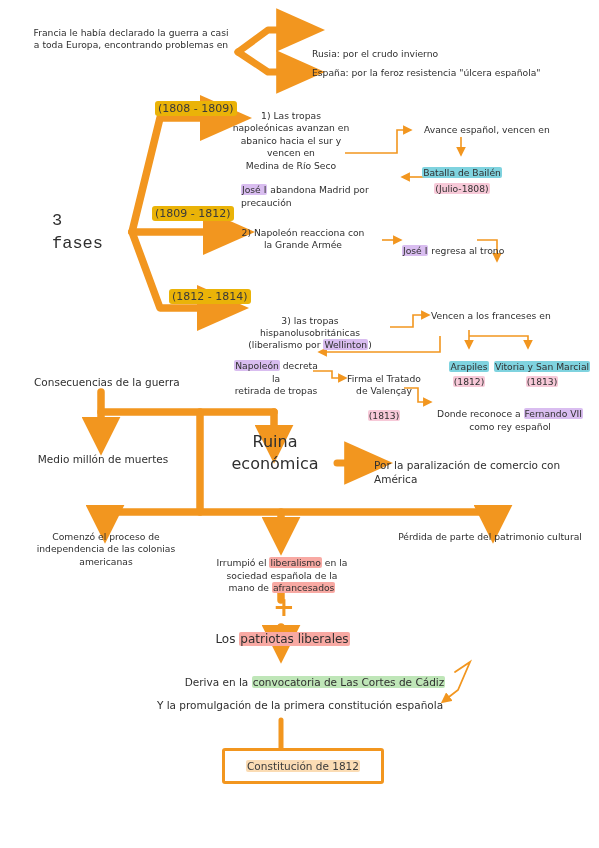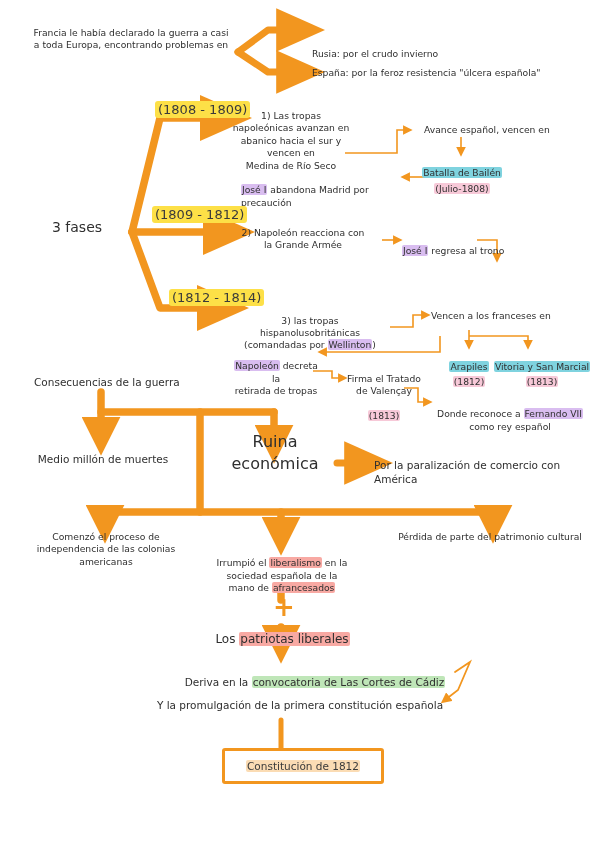--- a/index.html
+++ b/index.html
@@ -13,21 +13,21 @@
   .node{position:absolute;font-size:9.2px;line-height:1.35;color:#2f2f2f;white-space:pre-line;}
   .c{text-align:center;}
   .l{text-align:left;}
   .hl{border-radius:2px;padding:0 1px;}
   .hl-pink{background:#f7c9d8;}
   .hl-cyan{background:#7fd3df;}
   .hl-purple{background:#d9bdf0;}
   .hl-salmon{background:#f8a9a3;}
   .hl-green{background:#bfe6b8;}
   .hl-orange{background:#fbdcb4;}
-  .date-tag{position:absolute;font-size:13px;color:#3a3a3a;background:#fde047;border-radius:3px;padding:1px 3px;}
+  .date-tag{position:absolute;font-size:11px;color:#3a3a3a;background:#eab308;border-radius:3px;padding:1px 3px;}
   .box{
     position:absolute;border:3px solid #f2961f;border-radius:3px;
     display:flex;align-items:center;justify-content:center;
     font-size:10.5px;color:#3a3a3a;
   }
   .plus{position:absolute;color:#f2961f;font-size:26px;font-weight:bold;line-height:1;}
 </style>
 </head>
 <body>
 
@@ -82,21 +82,21 @@
     <path d="M281,627 L281,645" stroke="#f2961f" stroke-width="7.5" fill="none" stroke-linecap="round" marker-end="url(#ahb)"></path>
     <path d="M455,672 L470,662 L458,690 L445,700" stroke="#f2961f" stroke-width="1.8" fill="none" stroke-linecap="round" marker-end="url(#ah)"></path>
     <path d="M281,720 L281,748" stroke="#f2961f" stroke-width="5" fill="none" stroke-linecap="round"></path>
   </svg>
 
   <div class="node l" style="left:26px;top:27px;width:210px;text-align:center;">Francia le había declarado la guerra a casi
 a toda Europa, encontrando problemas en</div>
   <div class="node l" style="left:312px;top:25px;width:250px;margin-top:23px;">Rusia: por el crudo invierno</div>
   <div class="node l" style="left:312px;top:67px;width:280px;">España: por la feroz resistencia "úlcera española"</div>
 
-  <div class="node l" style="left:52px;top:218px;width:70px;font-size:14px;">3 fases</div>
+  <div class="node l" style="left:52px;top:210px;width:70px;font-size:17px;font-family:Liberation Mono, monospace;">3 fases</div>
 
   <div class="date-tag" style="left:155px;top:101px;">(1808 - 1809)</div>
   <div class="node c" style="left:232px;top:110px;width:118px;">1) Las tropas napoleónicas avanzan en
 abanico hacia el sur y vencen en
 Medina de Río Seco</div>
   <div class="node l" style="left:424px;top:124px;width:150px;">Avance español, vencen en</div>
   <div class="node c" style="left:418px;top:155px;width:88px;">
     <span class="hl hl-cyan">Batalla de Bailén</span>
   </div>
   <div class="node c" style="left:418px;top:171px;width:88px;">
@@ -109,21 +109,21 @@
   <div class="date-tag" style="left:152px;top:206px;">(1809 - 1812)</div>
   <div class="node c" style="left:238px;top:227px;width:130px;">2) Napoleón reacciona con
 la Grande Armée</div>
   <div class="node l" style="left:402px;top:233px;width:160px;">
     <span class="hl hl-purple">José I</span><span> regresa al trono</span>
   </div>
 
   <div class="date-tag" style="left:169px;top:289px;">(1812 - 1814)</div>
   <div class="node c" style="left:230px;top:315px;width:160px;">3) las tropas hispanolusobritánicas</div>
   <div class="node c" style="left:230px;top:327px;width:160px;">
-    <span>(comandadas por </span><span class="hl hl-purple">Wellinton</span><span>)</span>
+    <span>(liberalismo por </span><span class="hl hl-purple">Wellinton</span><span>)</span>
   </div>
   <div class="node l" style="left:431px;top:310px;width:140px;">Vencen a los franceses en</div>
   <div class="node c" style="left:438px;top:349px;width:62px;">
     <span class="hl hl-cyan">Arapiles</span>
   </div>
   <div class="node c" style="left:438px;top:364px;width:62px;">
     <span class="hl hl-pink">(1812)</span>
   </div>
   <div class="node c" style="left:488px;top:349px;width:108px;">
     <span class="hl hl-cyan">Vitoria y San Marcial</span>

